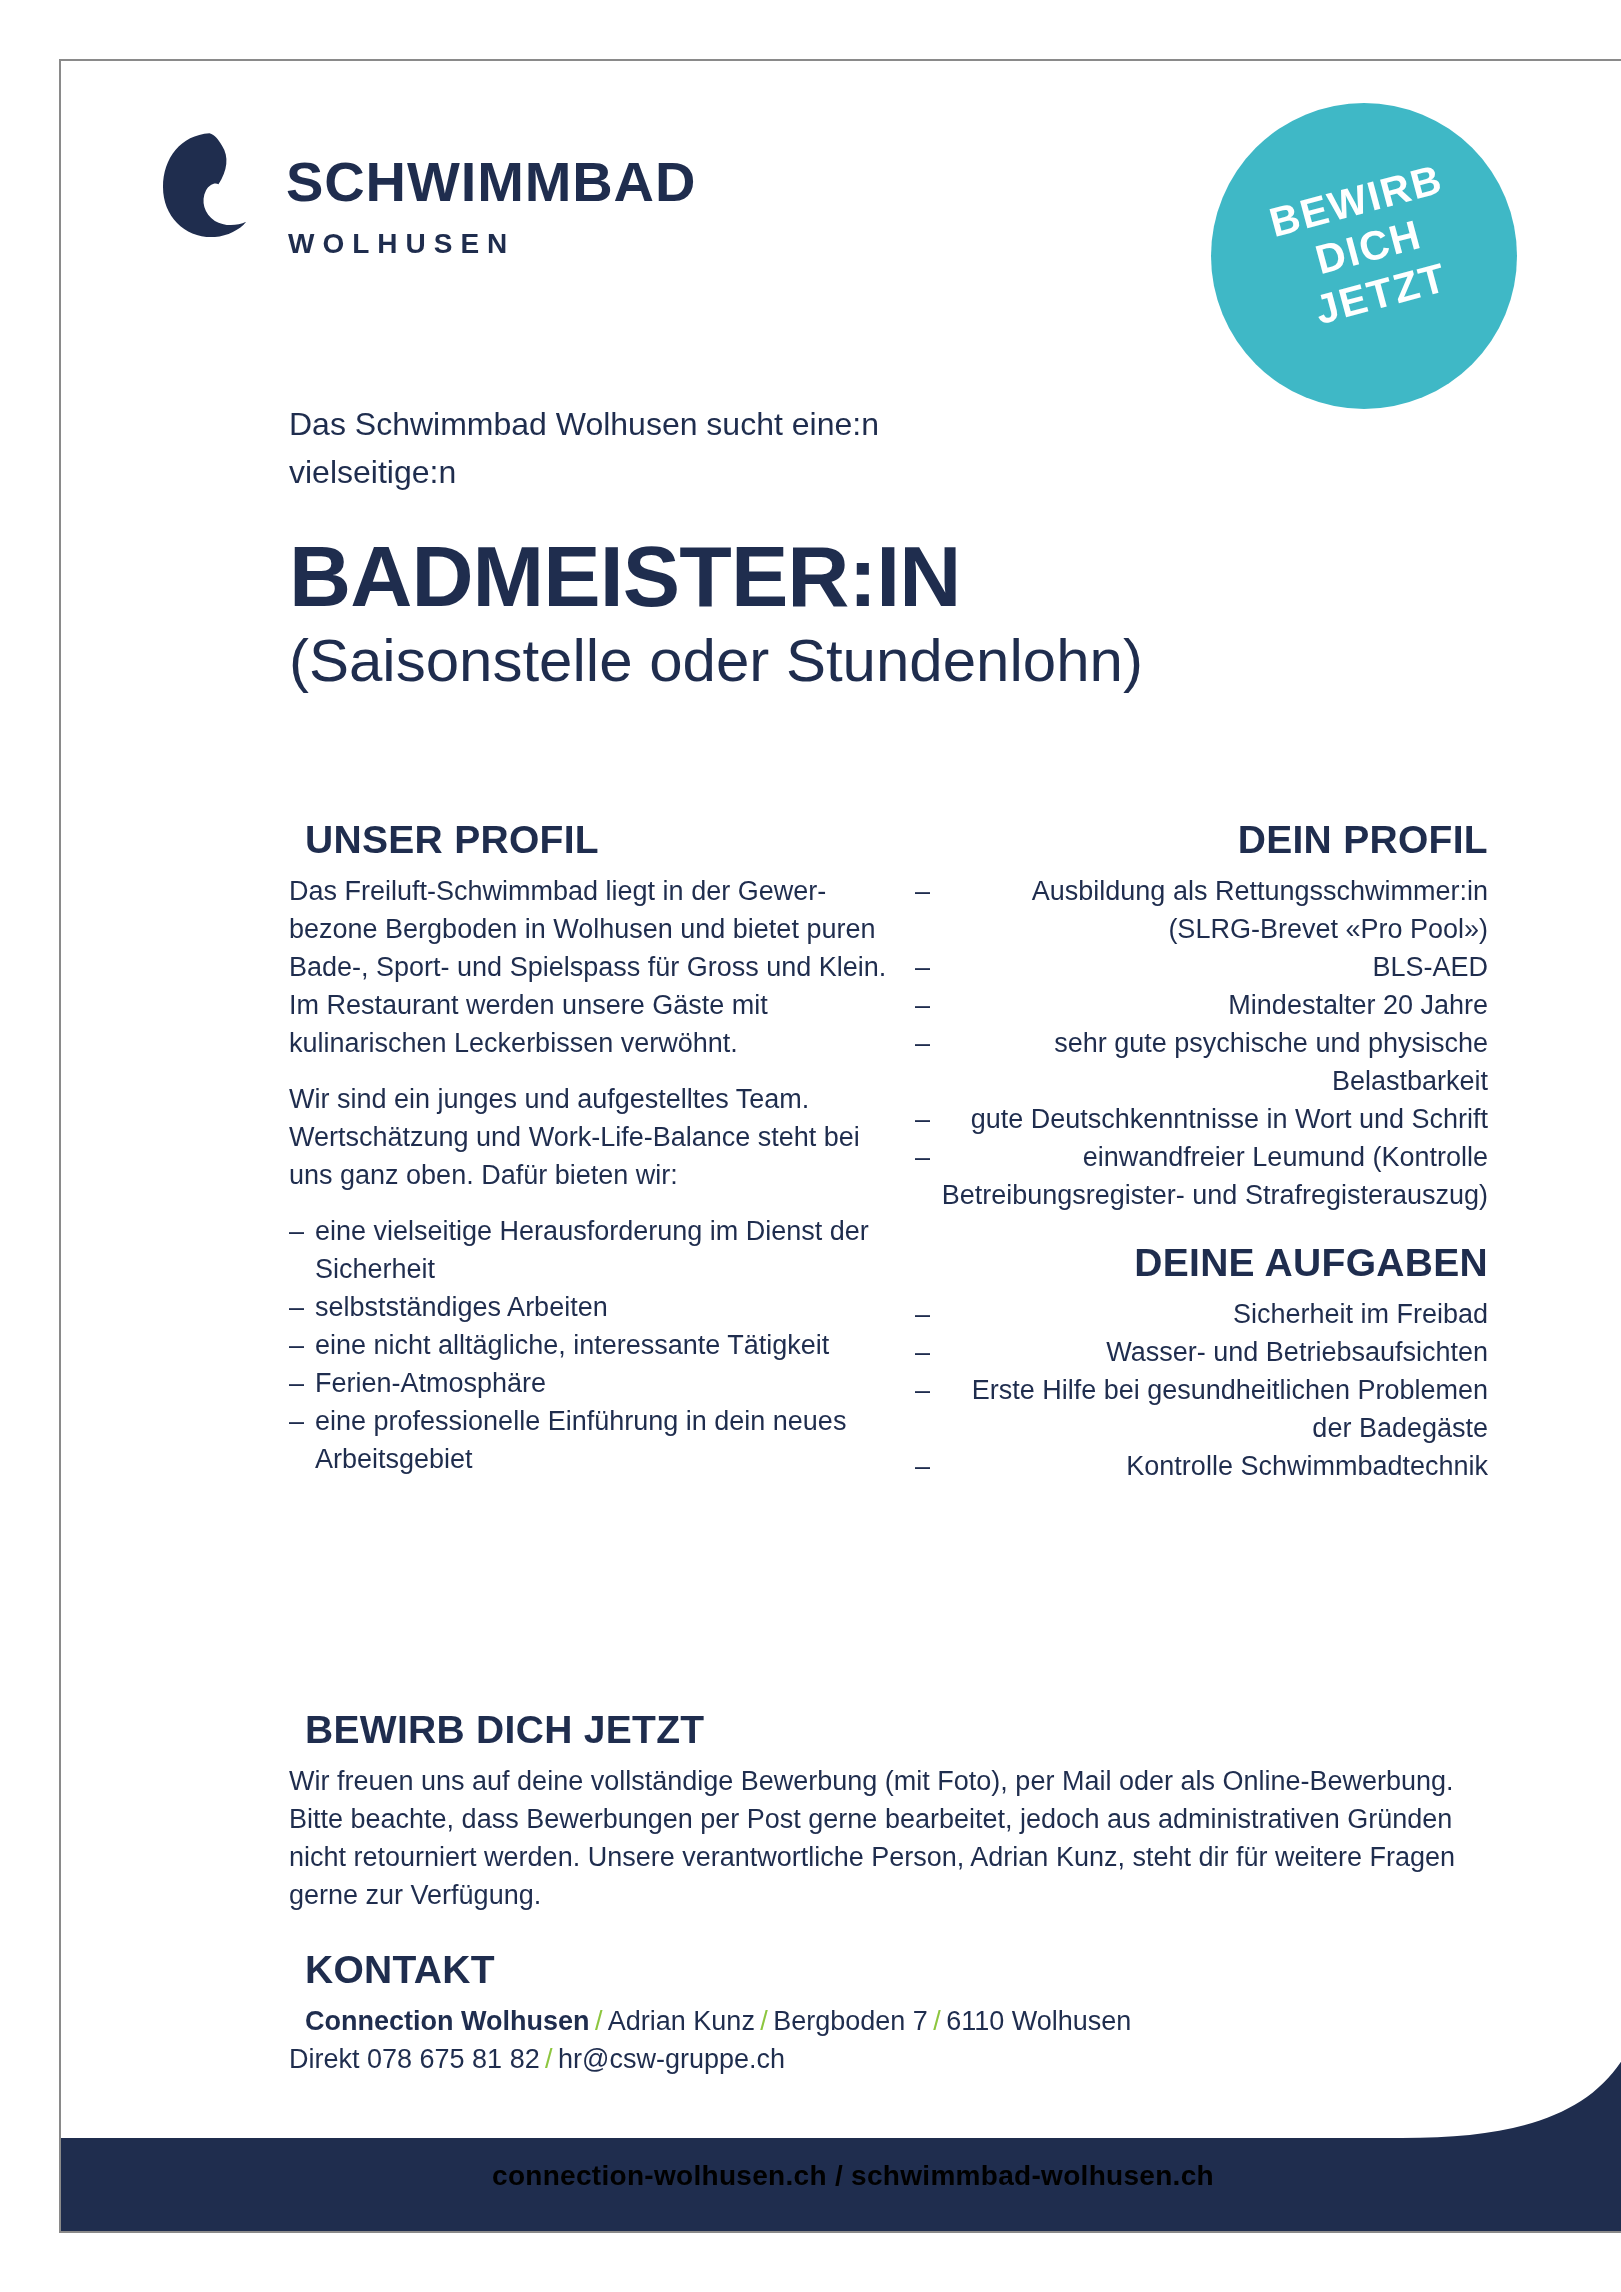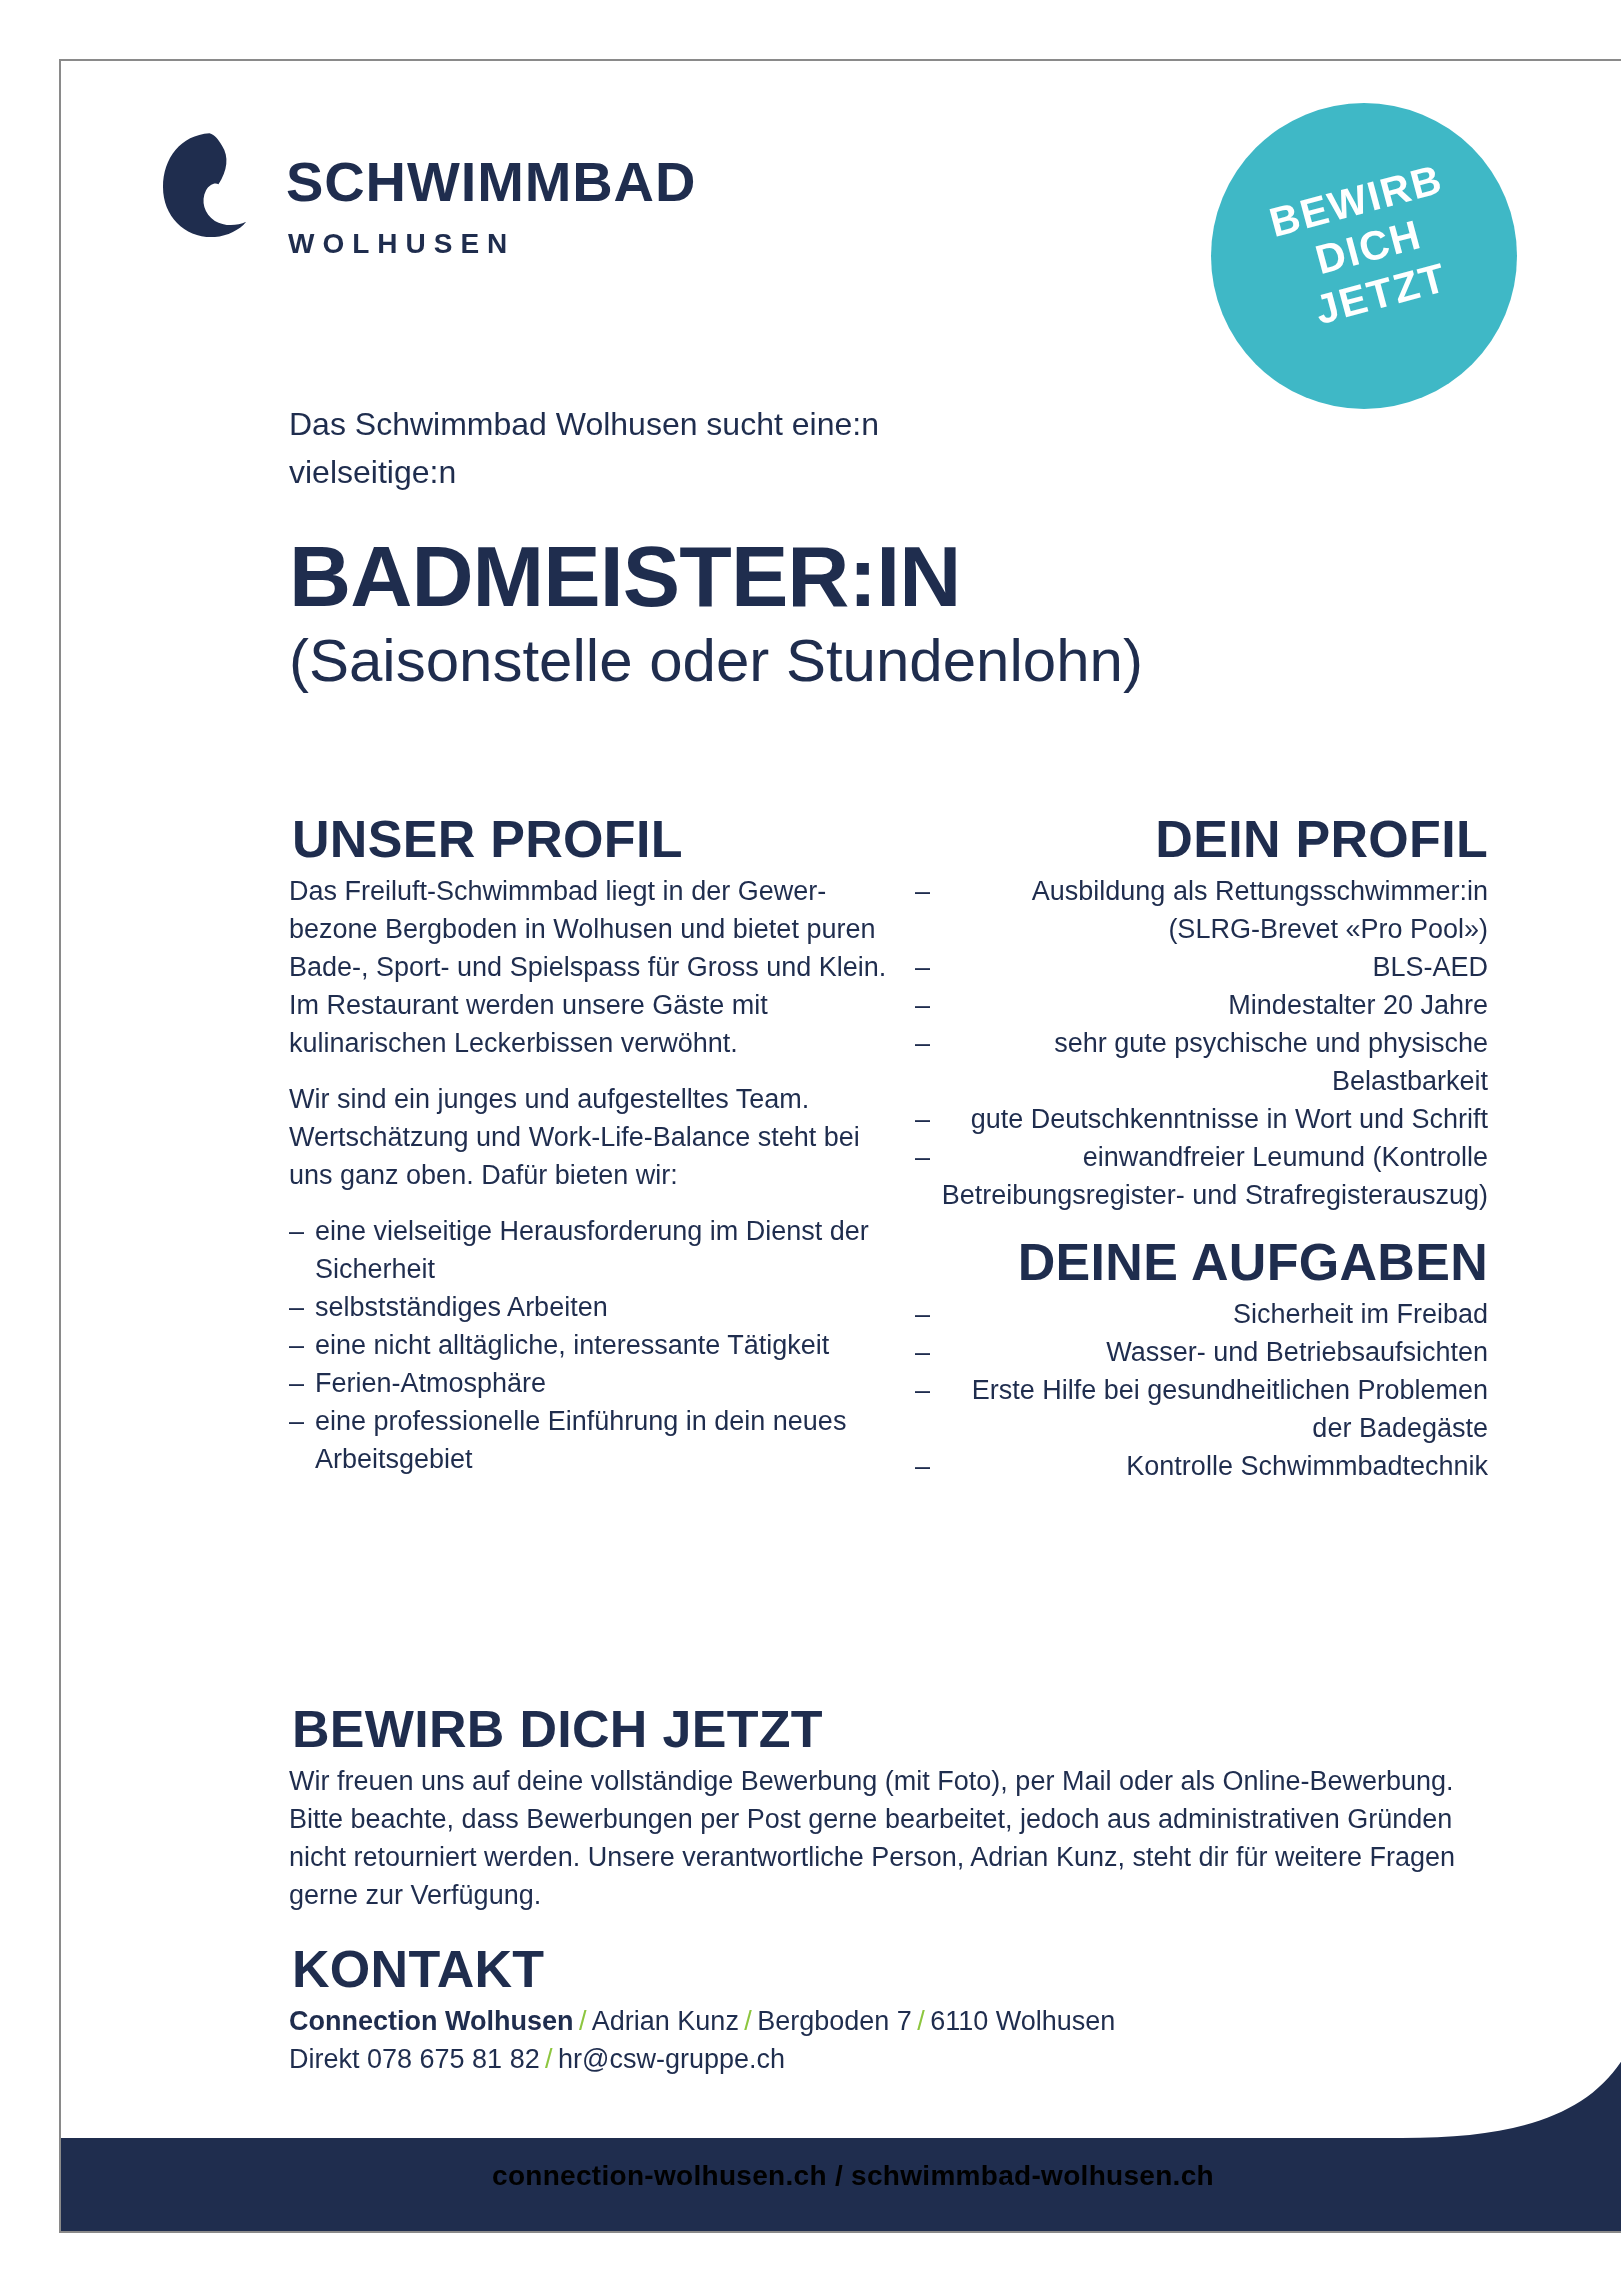--- a/index.html
+++ b/index.html
@@ -110,22 +110,22 @@
 
     .col {
       position: absolute;
       font-size: 27px;
       line-height: 38px;
     }
     .col-left { left: 228px; top: 755px; width: 609px; }
     .col-right { left: 854px; top: 755px; width: 573px; text-align: right; }
 
     h2 {
-      margin: 0 0 9px 3px;
-      font-size: 52px;
+      margin: 0 0 9px 16px;
+      font-size: 39px;
       font-weight: 700;
       line-height: 47px;
       letter-spacing: 0.3px;
     }
     p { margin: 0 0 18px 0; }
     ul.dash {
       list-style: none;
       margin: 0;
       padding: 0;
     }
@@ -149,21 +149,21 @@
       line-height: 38px;
     }
     .contact {
       position: absolute;
       left: 228px;
       top: 1885px;
       width: 1173px;
       font-size: 27px;
       line-height: 38px;
     }
-    .contact .strong { font-weight: 700; }
+    .contact .strong { font-weight: 700; margin-left: 16px; }
     .sep { color: #8DC63F; padding: 0 5.4px; }
 
     .footer-curve {
       position: absolute;
       left: 0;
       top: 0;
       width: 100%;
       height: 100%;
       pointer-events: none;
     }

